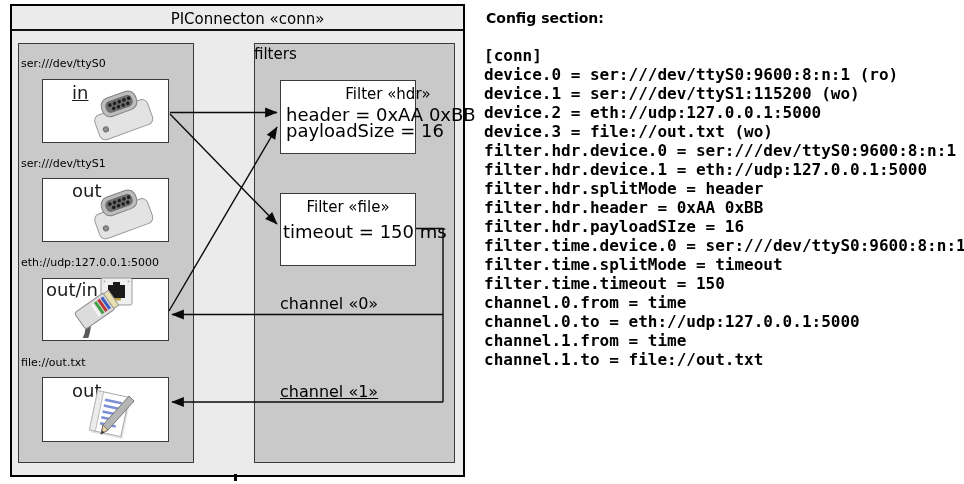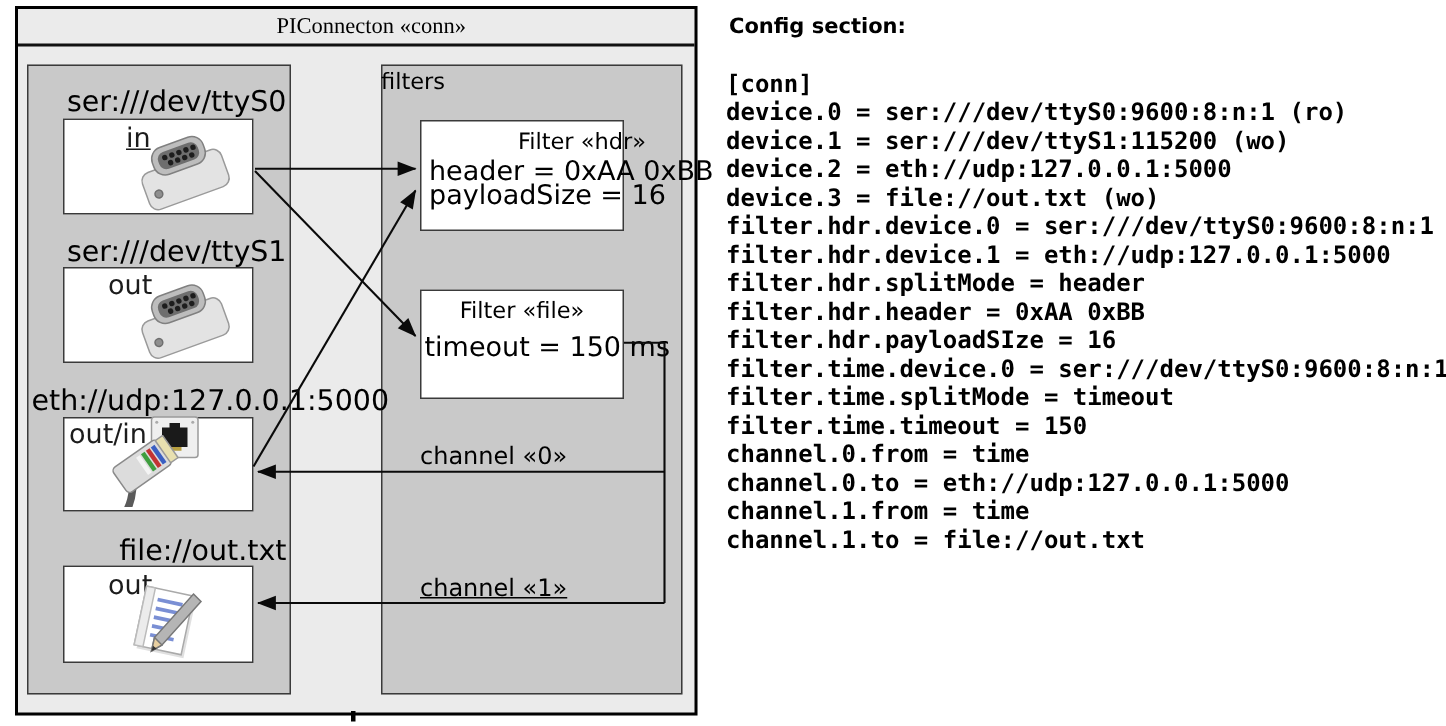--- a/index.html
+++ b/index.html
@@ -8,30 +8,30 @@
     background:#ffffff;font-family:"DejaVu Sans",sans-serif;color:#000;
   }
   .abs{position:absolute;white-space:nowrap;}
 
   
   .outer-box{
     left:10px;top:4px;width:455px;height:473px;box-sizing:border-box;
     background:#ebebeb;border:2.5px solid #000;
   }
   .title-sep{left:12px;top:29px;width:451px;height:0;border-top:2px solid #111;}
-  .diagram-title{left:10px;top:10px;width:475px;text-align:center;font-size:15px;color:#000;font-family:Liberation Serif, serif;}
+  .diagram-title{left:10px;top:10px;width:475px;text-align:center;font-size:15px;color:#000;}
 
   
   .group{box-sizing:border-box;background:#c9c9c9;border:1.6px solid #3a3a3a;}
   .devices-group{left:18px;top:43px;width:176px;height:420px;}
   .filters-group{left:254px;top:43px;width:201px;height:420px;}
   .filters-label{left:254px;top:45px;width:201px;font-size:15px;}
 
   
-  .dev-label{left:21px;width:170px;text-align:right;font-size:19px;}
+  .dev-label{left:21px;width:170px;text-align:left;font-size:11px;}
   .white-box{box-sizing:border-box;background:#fff;border:1.6px solid #3a3a3a;}
   .dir-label{font-size:18px;color:#1c1c1c;}
 
   
   .filter-title{width:136px;text-align:center;font-size:15px;}
   .filter-attrs{font-size:18px;line-height:16.5px;white-space:pre;}
 
   .channel-label{left:280px;width:138px;text-align:left;font-size:16px;}
 
   .notch{left:234px;top:474px;width:3px;height:7px;background:#000;}
@@ -55,21 +55,21 @@
 <div class="abs outer-box"></div>
 <div class="abs diagram-title">PIConnecton «conn»</div>
 <div class="abs title-sep"></div>
 
 <div class="abs group devices-group"></div>
 <div class="abs group filters-group"></div>
 <div class="abs filters-label">filters</div>
 
 <div class="abs dev-label" style="top:57px;">ser:///dev/ttyS0</div>
 <div class="abs white-box" style="left:42px;top:79px;width:127px;height:64px;"></div>
-<div class="abs dir-label" style="left:84px;top:82px;text-decoration:underline;">in</div>
+<div class="abs dir-label" style="left:72px;top:82px;text-decoration:underline;">in</div>
 <svg class="abs" style="left:78px;top:89px;" width="88" height="52">
   <g transform="rotate(-20 44 26)">
     <rect x="16" y="18" width="56" height="26" rx="6" fill="#e3e3e3" stroke="#9a9a9a"></rect>
     <rect x="27" y="5" width="36" height="19" rx="8" fill="#bdbdbd" stroke="#808080"></rect>
     <rect x="31" y="8.5" width="28" height="12" rx="5" fill="#6e6e6e"></rect>
     <circle cx="36" cy="12.5" r="1.8" fill="#1d1d1d"></circle>
       <circle cx="41" cy="12.5" r="1.8" fill="#1d1d1d"></circle>
     <circle cx="46" cy="12.5" r="1.8" fill="#1d1d1d"></circle>
       <circle cx="51" cy="12.5" r="1.8" fill="#1d1d1d"></circle>
     <circle cx="56" cy="12.5" r="1.8" fill="#1d1d1d"></circle>

